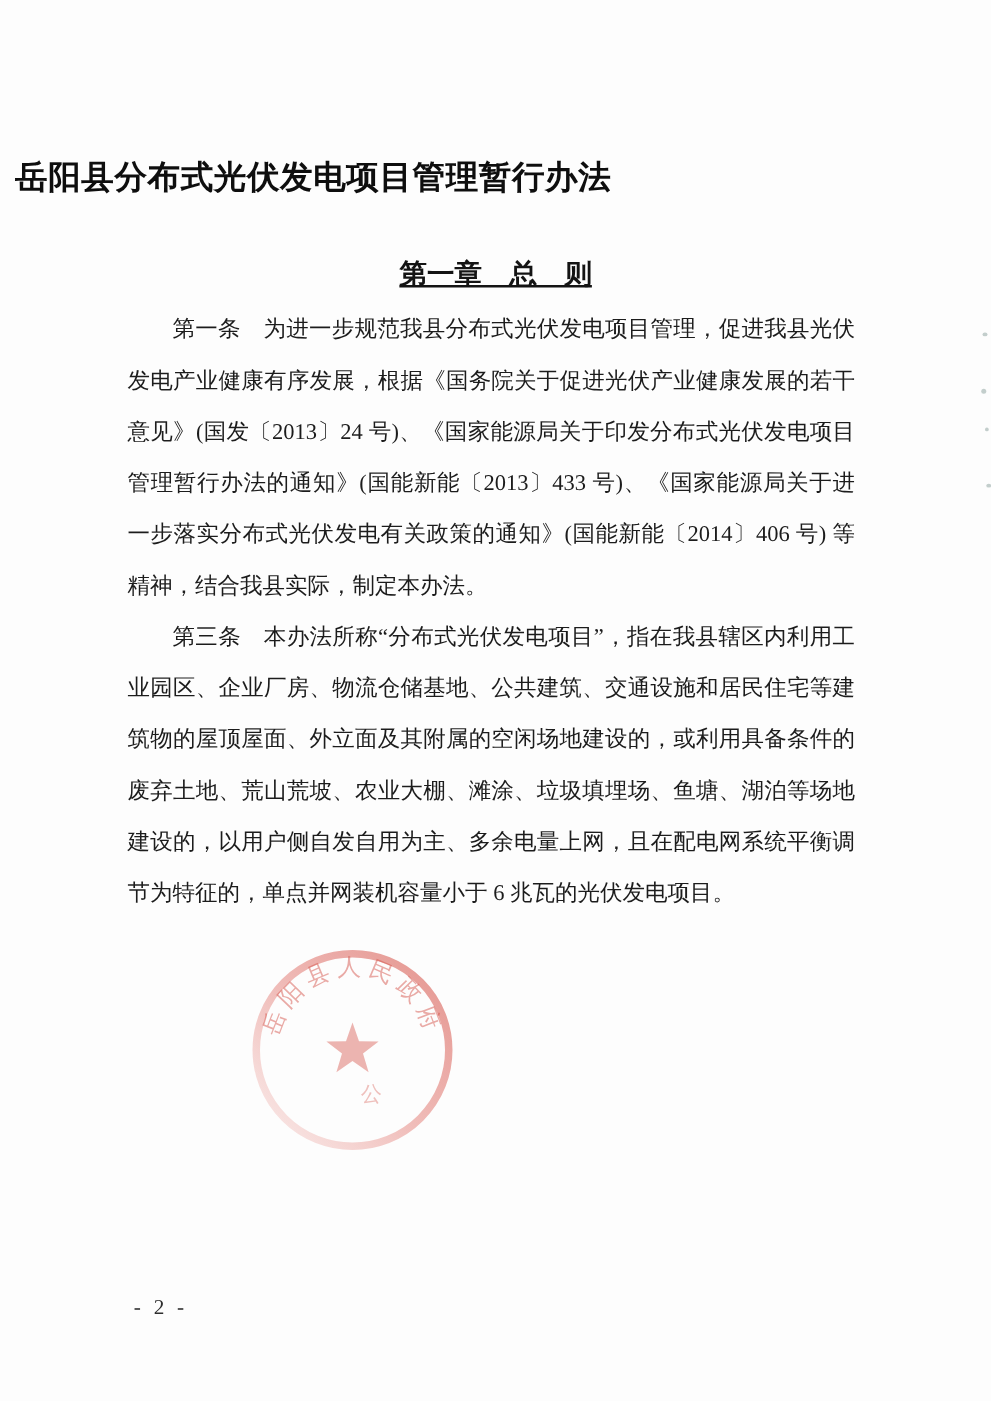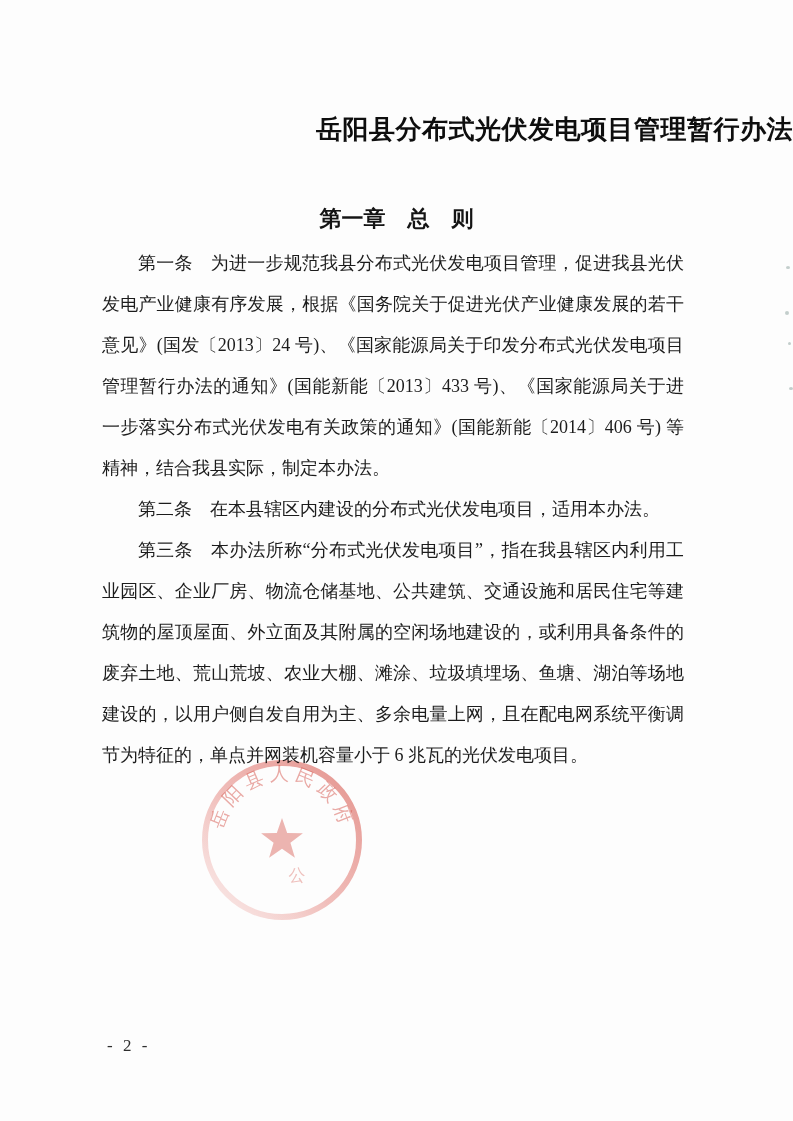--- a/index.html
+++ b/index.html
@@ -14,37 +14,38 @@
     background: #fdfdfd;
     overflow: hidden;
     font-family: "Liberation Serif", serif;
     color: #1c1c1c;
   }
   .doc-title {
     position: absolute;
     top: 112px;
     left: 0;
     right: 0;
-    margin: 0;
-    text-align: right;
+    margin: 12px;
+    text-align: left;
     font-size: 26px;
     font-weight: 700;
     letter-spacing: 0.5px;
     color: #0e0e0e;
   }
   .chapter-heading {
     position: absolute;
     top: 204px;
     left: 0;
     right: 0;
     margin: 0;
     text-align: center;
     font-size: 22px;
     font-weight: 700;
     color: #141414;
+    text-decoration: underline;
   }
   .doc-body {
     position: absolute;
     top: 243px;
     left: 102px;
     width: 582px;
     font-size: 18px;
     line-height: 41px;
     text-align: justify;
     text-justify: inter-ideograph;
@@ -85,21 +86,20 @@
 <body>
 
 <div class="page">
 
   <h1 class="doc-title">岳阳县分布式光伏发电项目管理暂行办法</h1>
 
   <h2 class="chapter-heading">第一章　总　则</h2>
 
   <div class="doc-body">
       <p class="body-para">第一条　为进一步规范我县分布式光伏发电项目管理，促进我县光伏发电产业健康有序发展，根据《国务院关于促进光伏产业健康发展的若干意见》(国发〔2013〕24 号)、《国家能源局关于印发分布式光伏发电项目管理暂行办法的通知》(国能新能〔2013〕433 号)、《国家能源局关于进一步落实分布式光伏发电有关政策的通知》(国能新能〔2014〕406 号) 等精神，结合我县实际，制定本办法。</p>
-      <p class="body-para">第二条　在本县辖区内建设的分布式光伏发电项目，适用本办法。</p>
       <p class="body-para">第三条　本办法所称“分布式光伏发电项目”，指在我县辖区内利用工业园区、企业厂房、物流仓储基地、公共建筑、交通设施和居民住宅等建筑物的屋顶屋面、外立面及其附属的空闲场地建设的，或利用具备条件的废弃土地、荒山荒坡、农业大棚、滩涂、垃圾填埋场、鱼塘、湖泊等场地建设的，以用户侧自发自用为主、多余电量上网，且在配电网系统平衡调节为特征的，单点并网装机容量小于 6 兆瓦的光伏发电项目。</p>
     </div>
 
   <svg class="seal" viewBox="0 0 168 168" aria-hidden="true">
     <defs>
       <linearGradient id="sealFade" x1="0%" y1="100%" x2="100%" y2="0%">
         <stop offset="0%" stop-color="#e2655c" stop-opacity="0.10"></stop>
         <stop offset="45%" stop-color="#dd584f" stop-opacity="0.38"></stop>
         <stop offset="100%" stop-color="#d65248" stop-opacity="0.62"></stop>
       </linearGradient>

